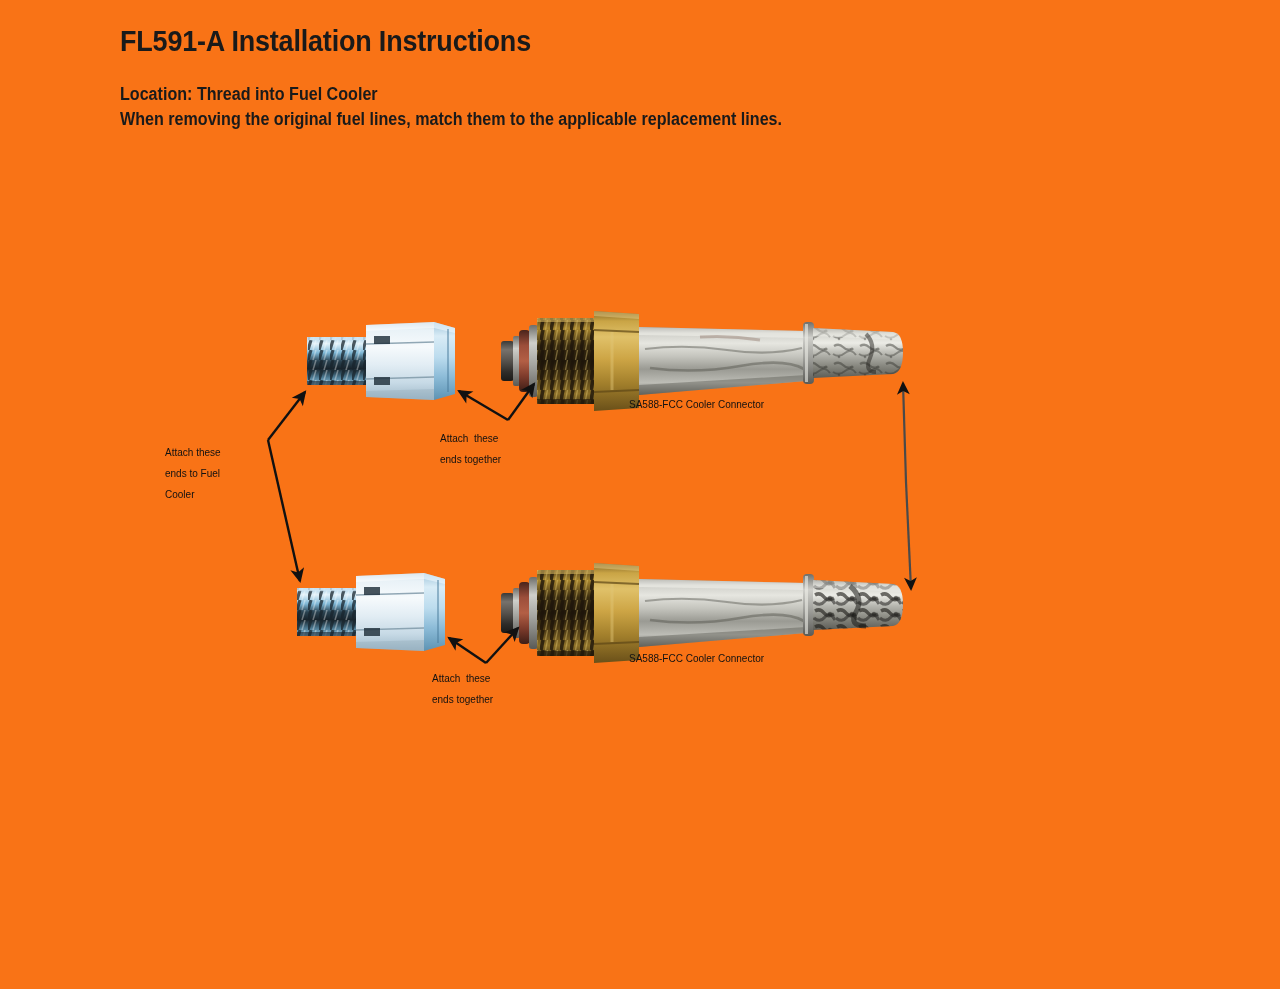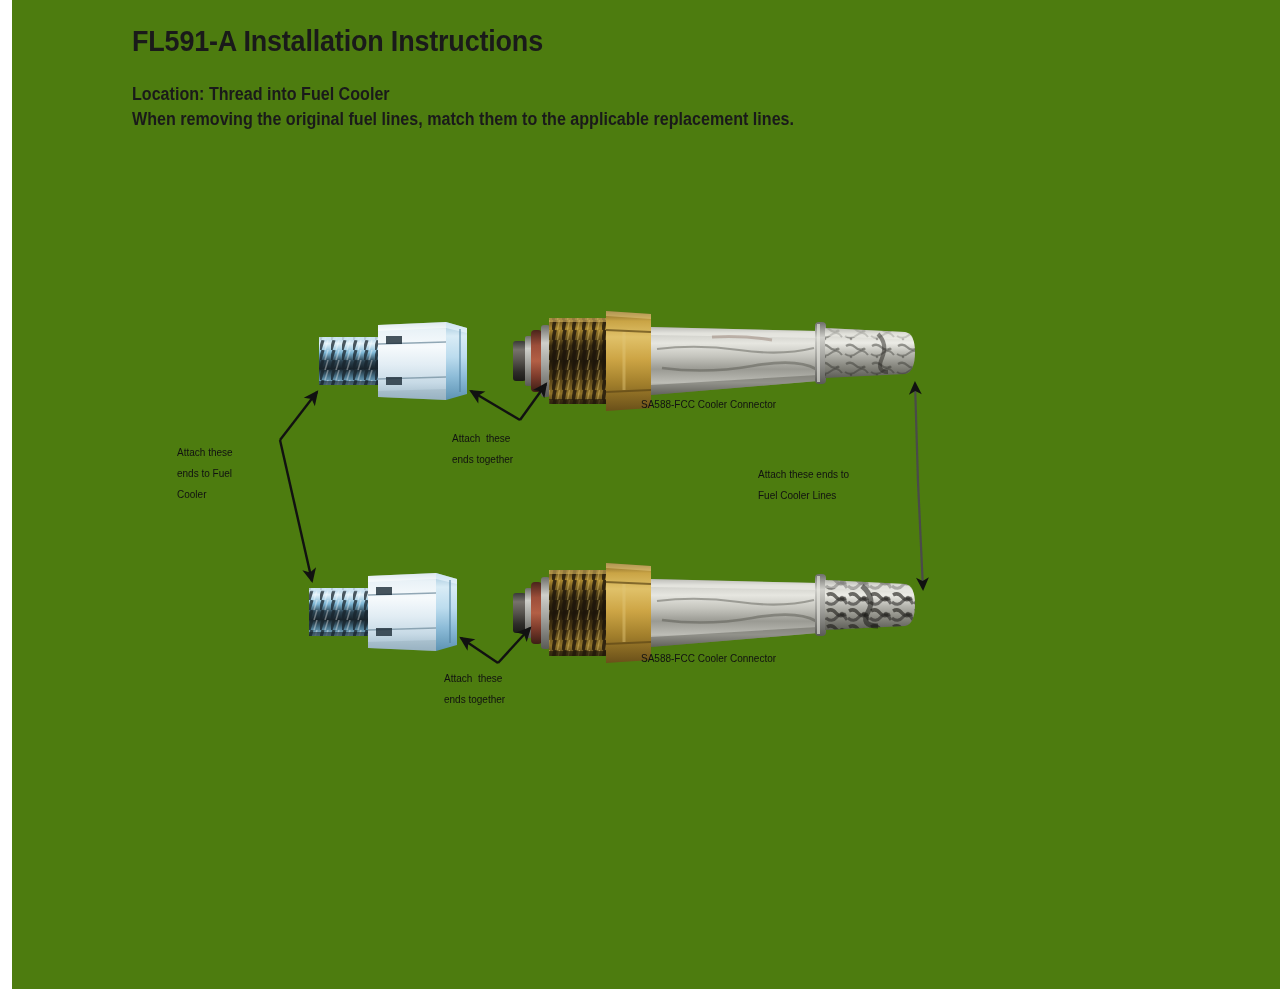--- a/index.html
+++ b/index.html
@@ -14,22 +14,21 @@
     position: relative;
     overflow: hidden;
     font-family: "Liberation Sans", sans-serif;
     color: #111111;
     -webkit-font-smoothing: antialiased;
   }
 
   .page {
     position: absolute;
     inset: 0;
-    background: #4d7c0f;
-    margin-left: 12px;
+    background: #f97316;
   }
 
   
   .doc-title {
     position: absolute;
     left: 120px;
     top: 26px;
     font-size: 29px;
     font-weight: bold;
     letter-spacing: -0.2px;
@@ -379,20 +378,18 @@
   <div class="callout callout-left">Attach these
 ends to Fuel
 Cooler</div>
 
   <div class="callout callout-mid-top">Attach  these
 ends together</div>
 
   <div class="callout callout-mid-bot">Attach  these
 ends together</div>
 
-  <div class="callout callout-right">Attach these ends to
-Fuel Cooler Lines</div>
 
   <div class="callout part-label-top">SA588-FCC Cooler Connector</div>
 
   <div class="callout part-label-bottom">SA588-FCC Cooler Connector</div>
 
 </div>
 
 </body></html>

